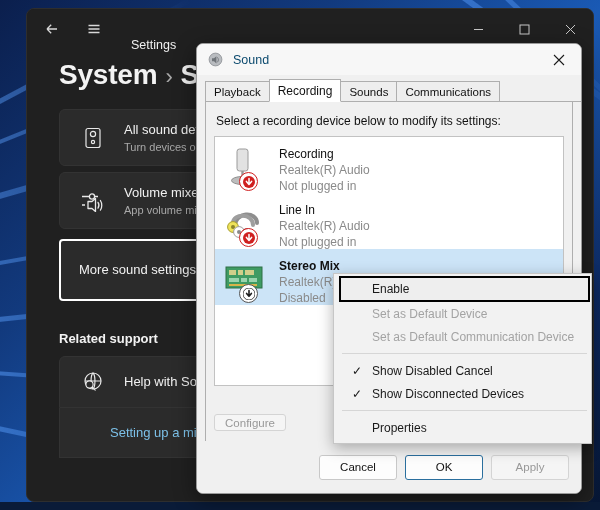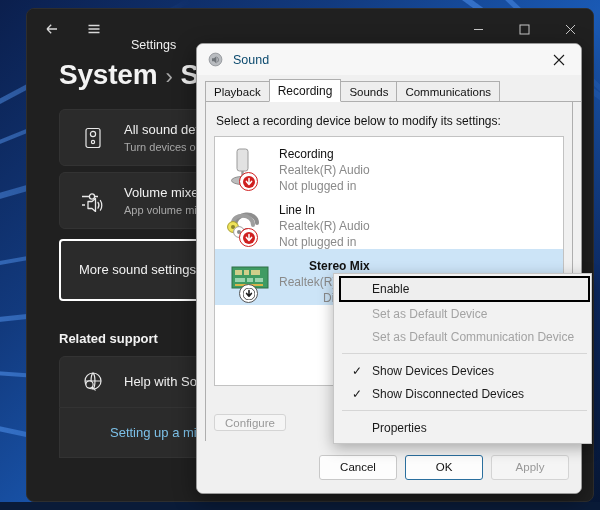--- a/index.html
+++ b/index.html
@@ -208,21 +208,21 @@
     border: 1px solid #c2c2c2;
     height: 250px;
     overflow: hidden;
     position: relative;
   }
   .device-row {
     display: flex; align-items: flex-start;
     padding: 8px 6px 6px 8px;
     height: 56px;
   }
-  .device-row.selected { background: #cce4f7; text-align: right; }
+  .device-row.selected { background: #cce4f7; }
   .device-icon-wrap {
     width: 48px; min-width: 48px; height: 46px;
     position: relative; margin-right: 8px;
   }
   .badge {
     position: absolute; left: 16px; bottom: 0;
     width: 19px; height: 19px; border-radius: 50%;
     display: flex; align-items: center; justify-content: center;
   }
   .badge.red { background: #ffffff; border: 1.5px solid #cf2020; }
@@ -557,21 +557,21 @@
 
 </div>
 
 <div id="context-menu">
   <div class="menu-item highlighted">Enable</div>
   <div class="menu-item disabled">Set as Default Device</div>
   <div class="menu-item disabled">Set as Default Communication Device</div>
   <div class="menu-sep"></div>
   <div class="menu-item">
     <span class="menu-check">✓</span>
-    <span>Show Devices Devices</span>
+    <span>Show Disabled Cancel</span>
   </div>
   <div class="menu-item">
     <span class="menu-check">✓</span>
     <span>Show Disconnected Devices</span>
   </div>
   <div class="menu-sep"></div>
   <div class="menu-item">Properties</div>
 </div>
 
 </body></html>

